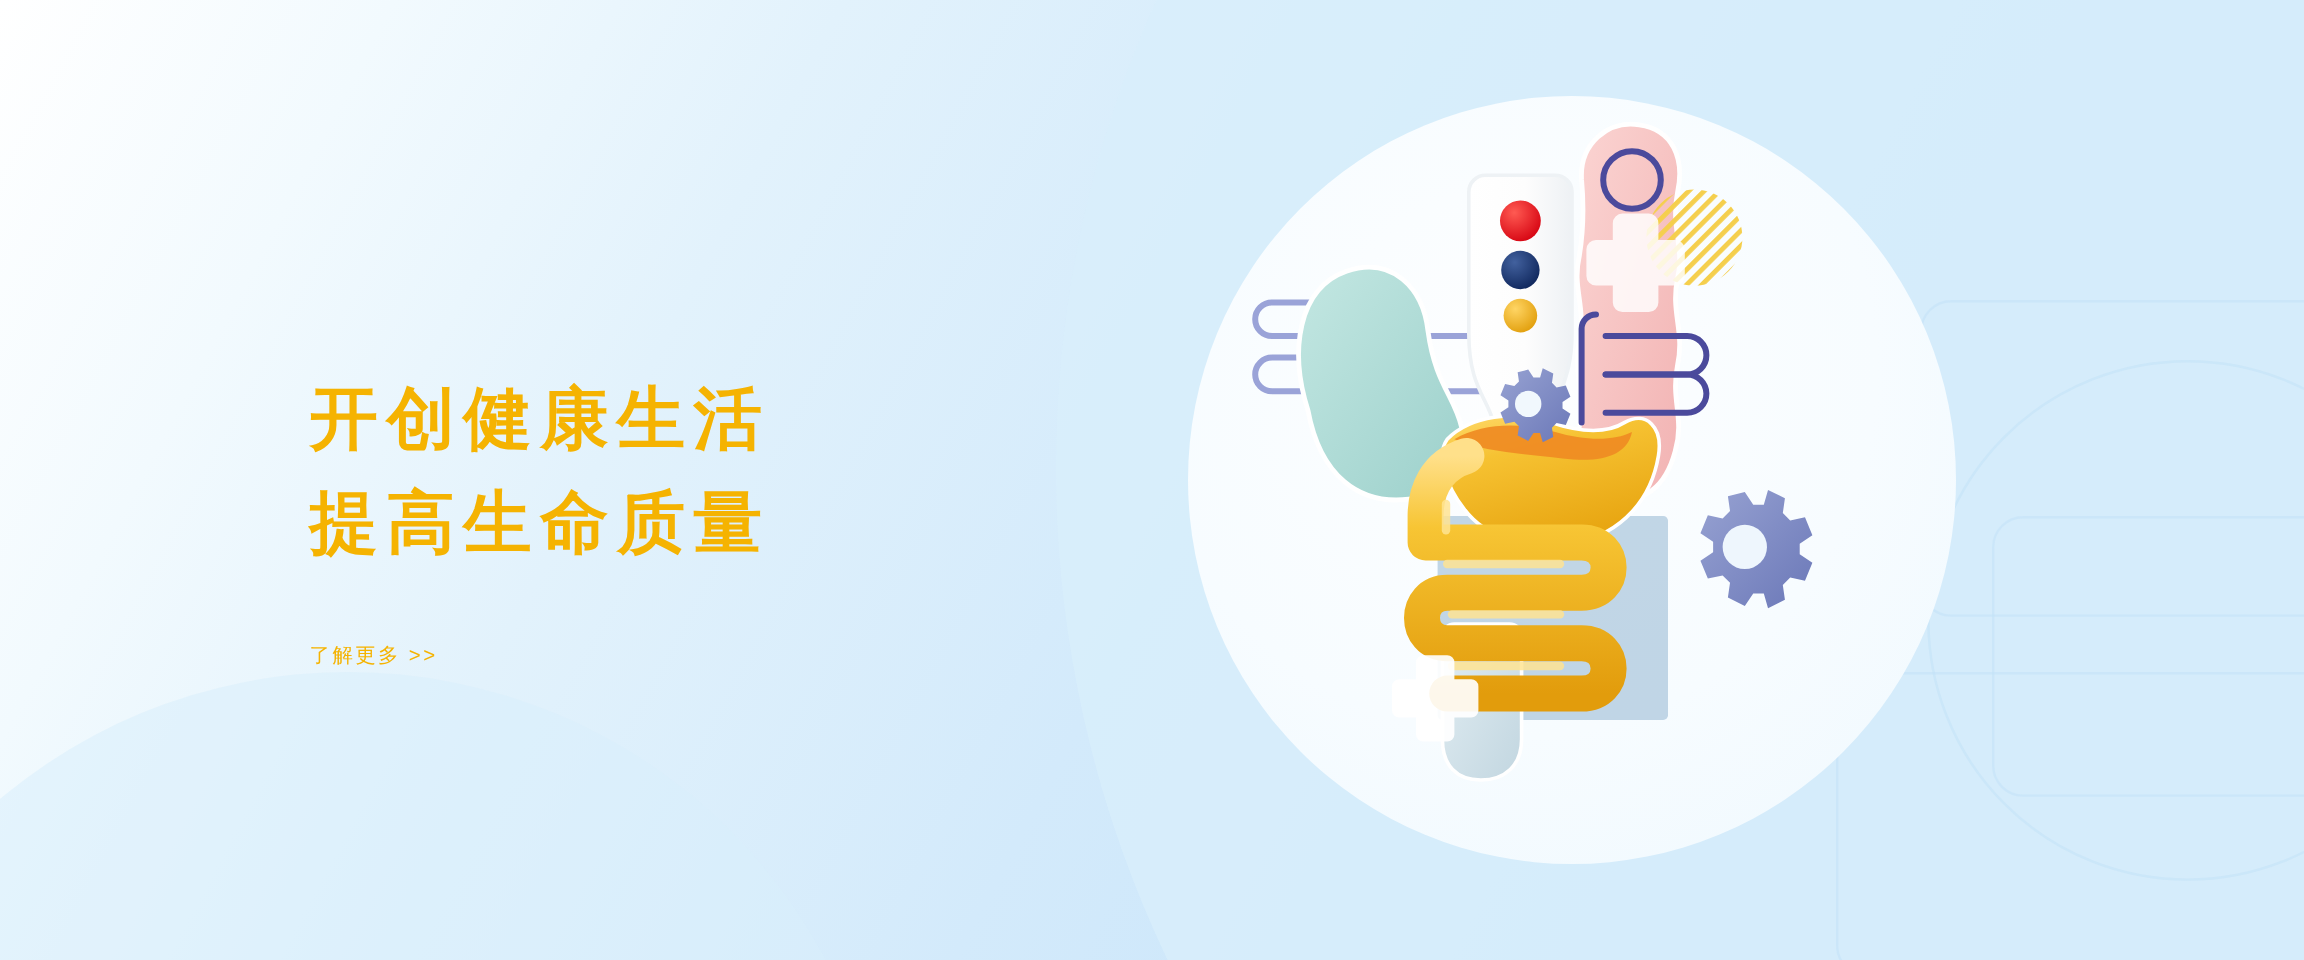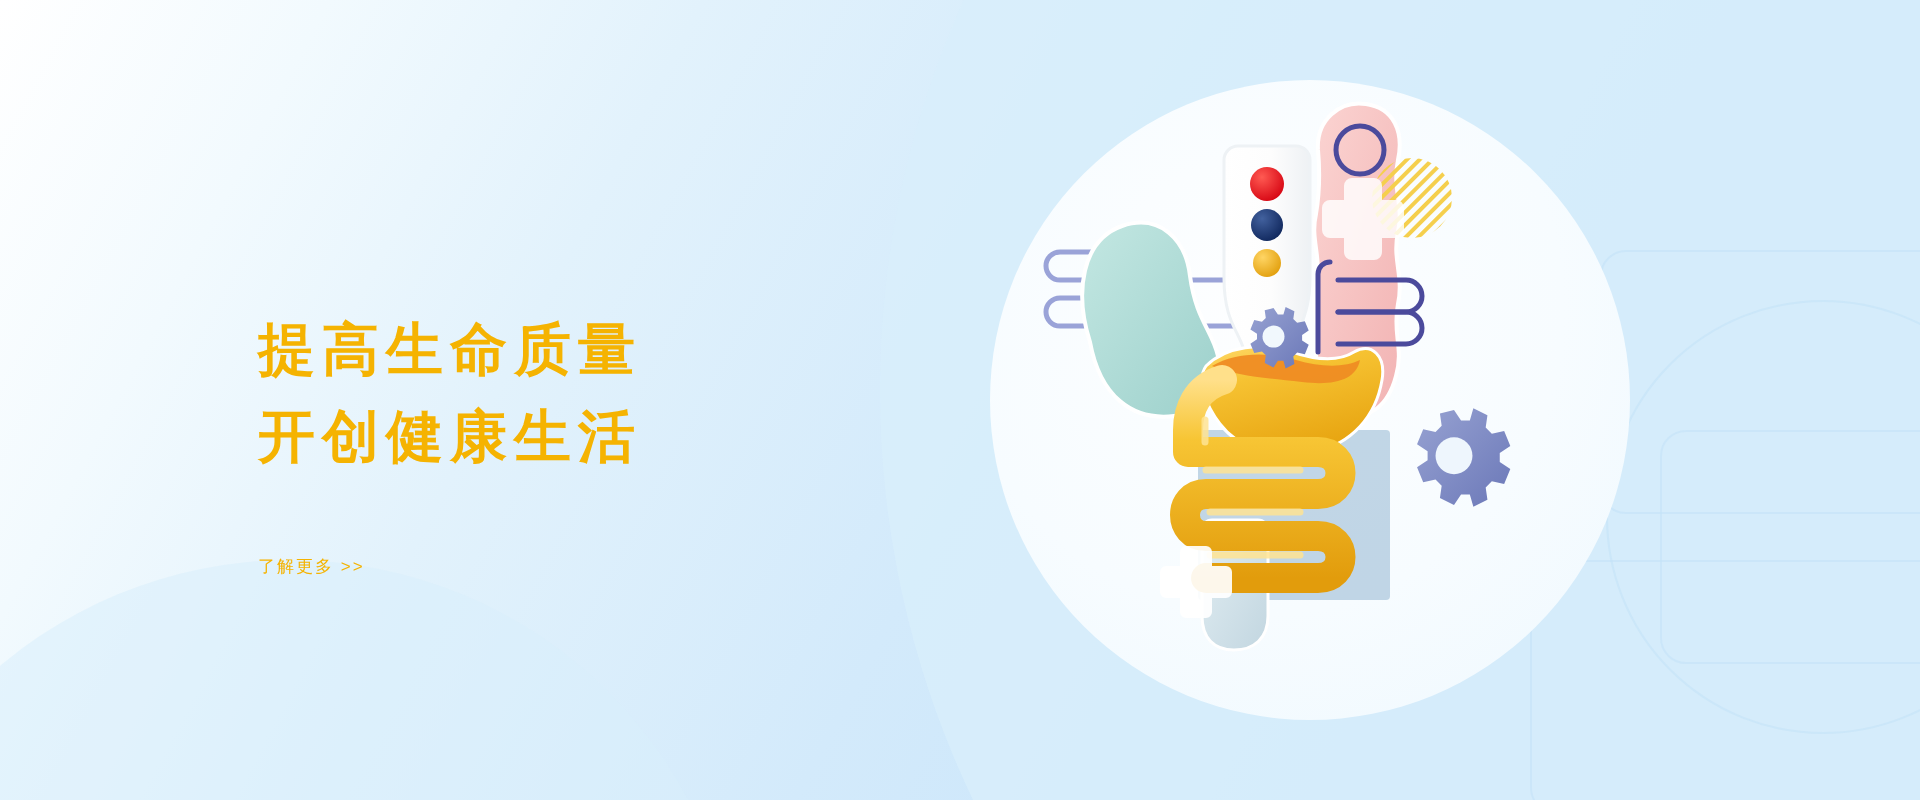--- a/index.html
+++ b/index.html
@@ -77,21 +77,21 @@
     color: #f5b301;
     font-size: 57px;
     font-weight: 700;
     letter-spacing: 7px;
     line-height: 1.52;
     margin: 0;
     white-space: nowrap;
   }
   .more-link {
     display: inline-block;
-    margin-top: 76px;
+    margin-top: 56px;
     color: #f5b301;
     font-size: 17px;
     letter-spacing: 2px;
     text-decoration: none;
     cursor: pointer;
   }
 
   
   .illus {
     position: absolute;
@@ -109,22 +109,22 @@
 
   <div class="bg-arc"></div>
   <div class="bg-soft-circle-bl"></div>
   <div class="ghost-rect r1"></div>
   <div class="ghost-rect r2"></div>
   <div class="ghost-rect r3"></div>
   <div class="ghost-circle"></div>
   <div class="bg-core-circle"></div>
 
   <div class="copy">
+    <h1 class="headline">开创健康生活</h1>
     <h1 class="headline">提高生命质量</h1>
-    <h1 class="headline">开创健康生活</h1>
     <a class="more-link" href="#">了解更多 &gt;&gt;</a>
   </div>
 
   <div class="illus">
     <svg viewBox="0 0 640 640" xmlns="http://www.w3.org/2000/svg">
       <defs>
         <linearGradient id="gTeal" x1="0" y1="0" x2="1" y2="1">
           <stop offset="0" stop-color="#c3e7e2"></stop>
           <stop offset="1" stop-color="#9cd0cb"></stop>
         </linearGradient>

